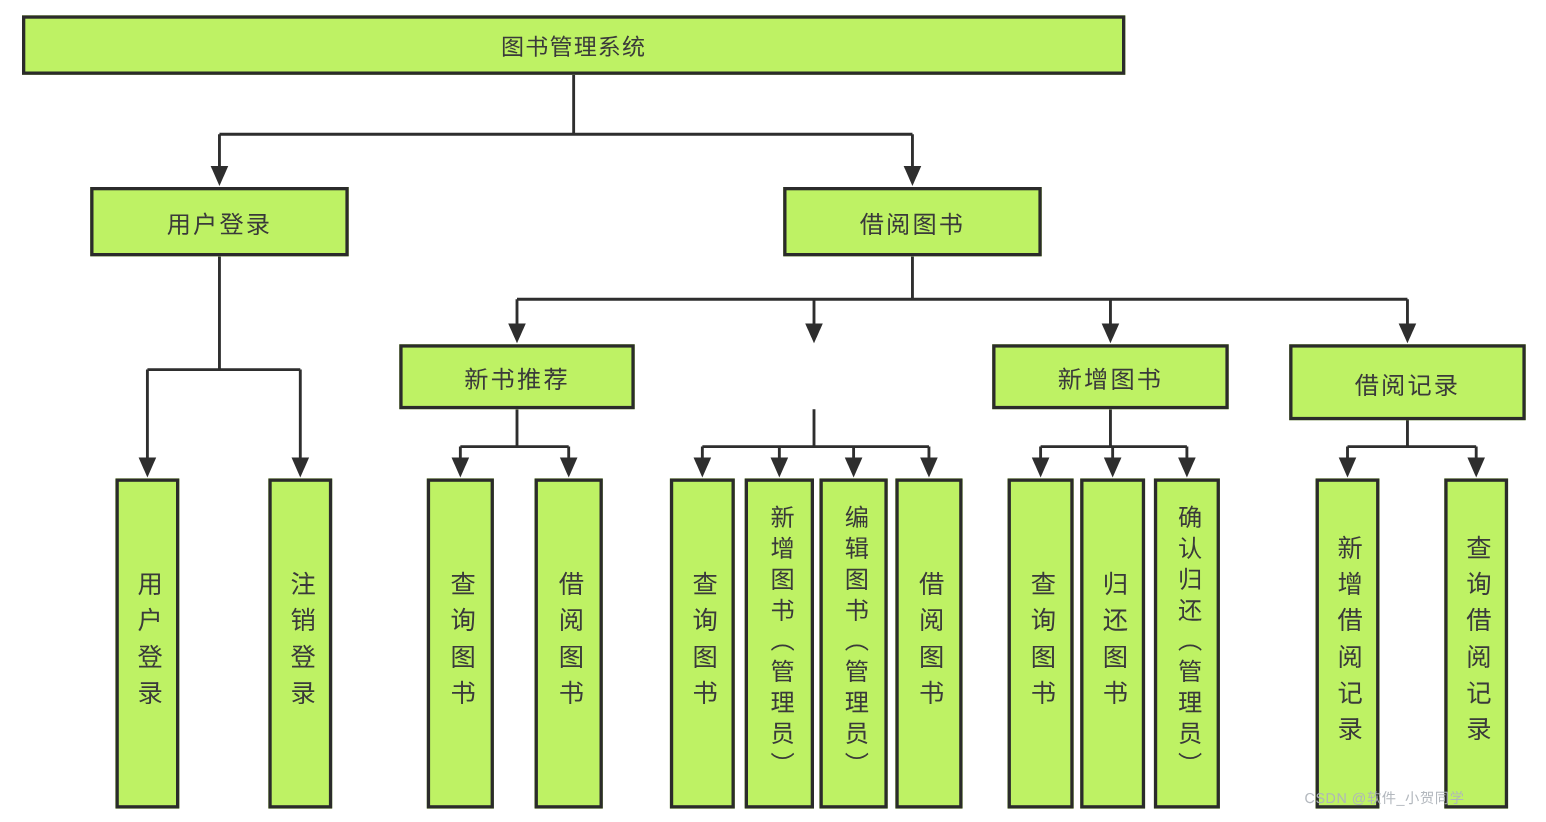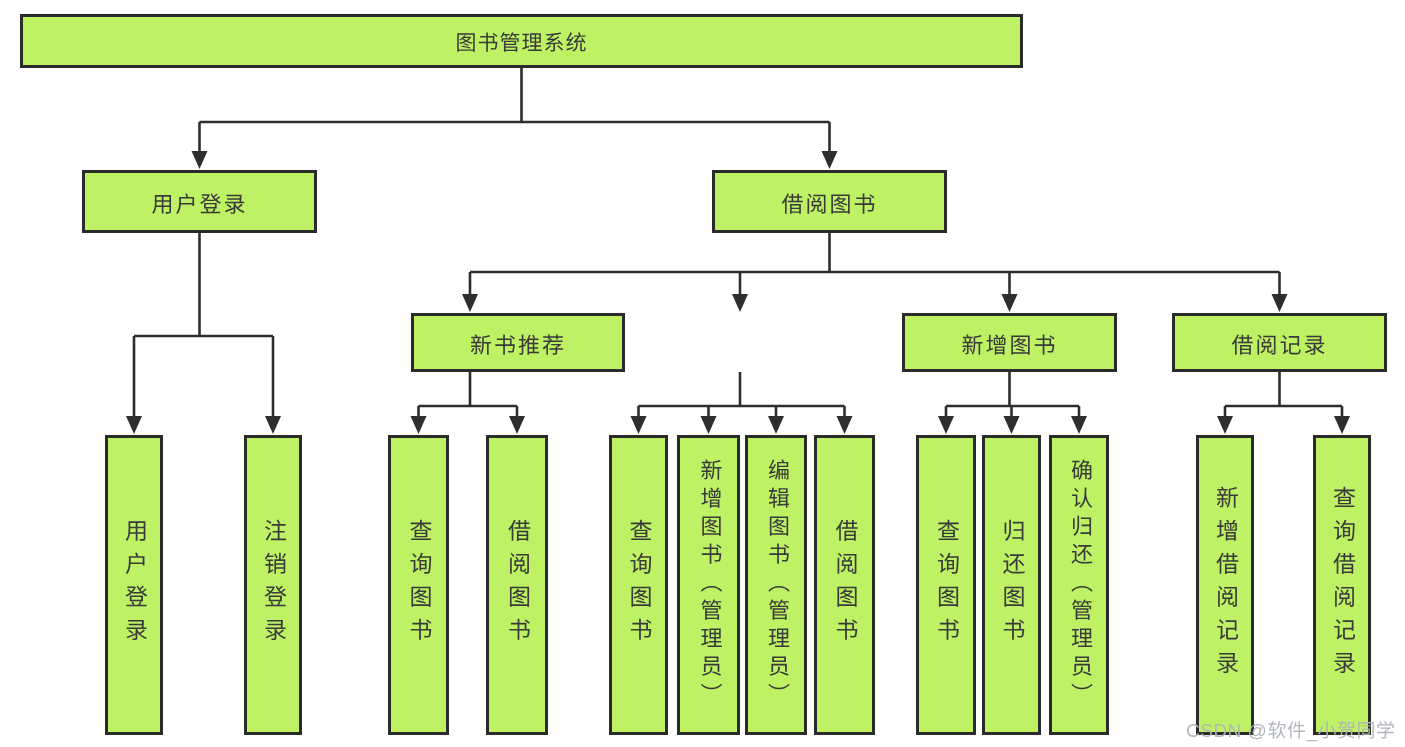--- a/index.html
+++ b/index.html
@@ -28,21 +28,21 @@
     writing-mode:vertical-rl;
     text-orientation:mixed;
     font-size:23px;
     letter-spacing:10px;
     line-height:1;
   }
   .vnode.tight{font-size:22px;letter-spacing:6px;}
   #watermark{
     position:absolute;
     left:1186px;top:715px;
-    font-size:19px;
+    font-size:13px;
     color:rgba(175,180,186,0.95);
     white-space:nowrap;
     letter-spacing:0.5px;
   }
 </style>
 </head>
 <body>
 
 <div id="canvas">
 
@@ -87,23 +87,23 @@
       <polygon points="1217,416 1233,416 1225,434"></polygon>
       <polygon points="1334,416 1350,416 1342,434"></polygon>
     </g>
   </svg>
 
   <div class="node hnode title-node" style="left:20px;top:14px;width:1003px;height:54px;">图书管理系统</div>
 
   <div class="node hnode" style="left:82px;top:170px;width:235px;height:63px;">用户登录</div>
   <div class="node hnode" style="left:712px;top:170px;width:235px;height:63px;">借阅图书</div>
 
-  <div class="node hnode" style="left:363px;top:313px;width:214px;height:59px;margin-left:48px;">新书推荐</div>
+  <div class="node hnode" style="left:363px;top:313px;width:214px;height:59px;">新书推荐</div>
   <div class="node hnode" style="left:902px;top:313px;width:215px;height:59px;">新增图书</div>
-  <div class="node hnode" style="left:1172px;top:313px;width:215px;height:59px;">借阅记录</div>
+  <div class="node hnode" style="left:1172px;top:313px;width:215px;height:69px;">借阅记录</div>
 
   <div class="node vnode" style="left:105px;top:435px;width:58px;height:300px;">用户登录</div>
   <div class="node vnode" style="left:244px;top:435px;width:58px;height:300px;">注销登录</div>
 
   <div class="node vnode" style="left:388px;top:435px;width:61px;height:300px;">查询图书</div>
   <div class="node vnode" style="left:486px;top:435px;width:62px;height:300px;">借阅图书</div>
 
   <div class="node vnode" style="left:609px;top:435px;width:59px;height:300px;">查询图书</div>
   <div class="node vnode tight" style="left:677px;top:435px;width:63px;height:300px;">新增图书（管理员）</div>
   <div class="node vnode tight" style="left:745px;top:435px;width:62px;height:300px;">编辑图书（管理员）</div>

